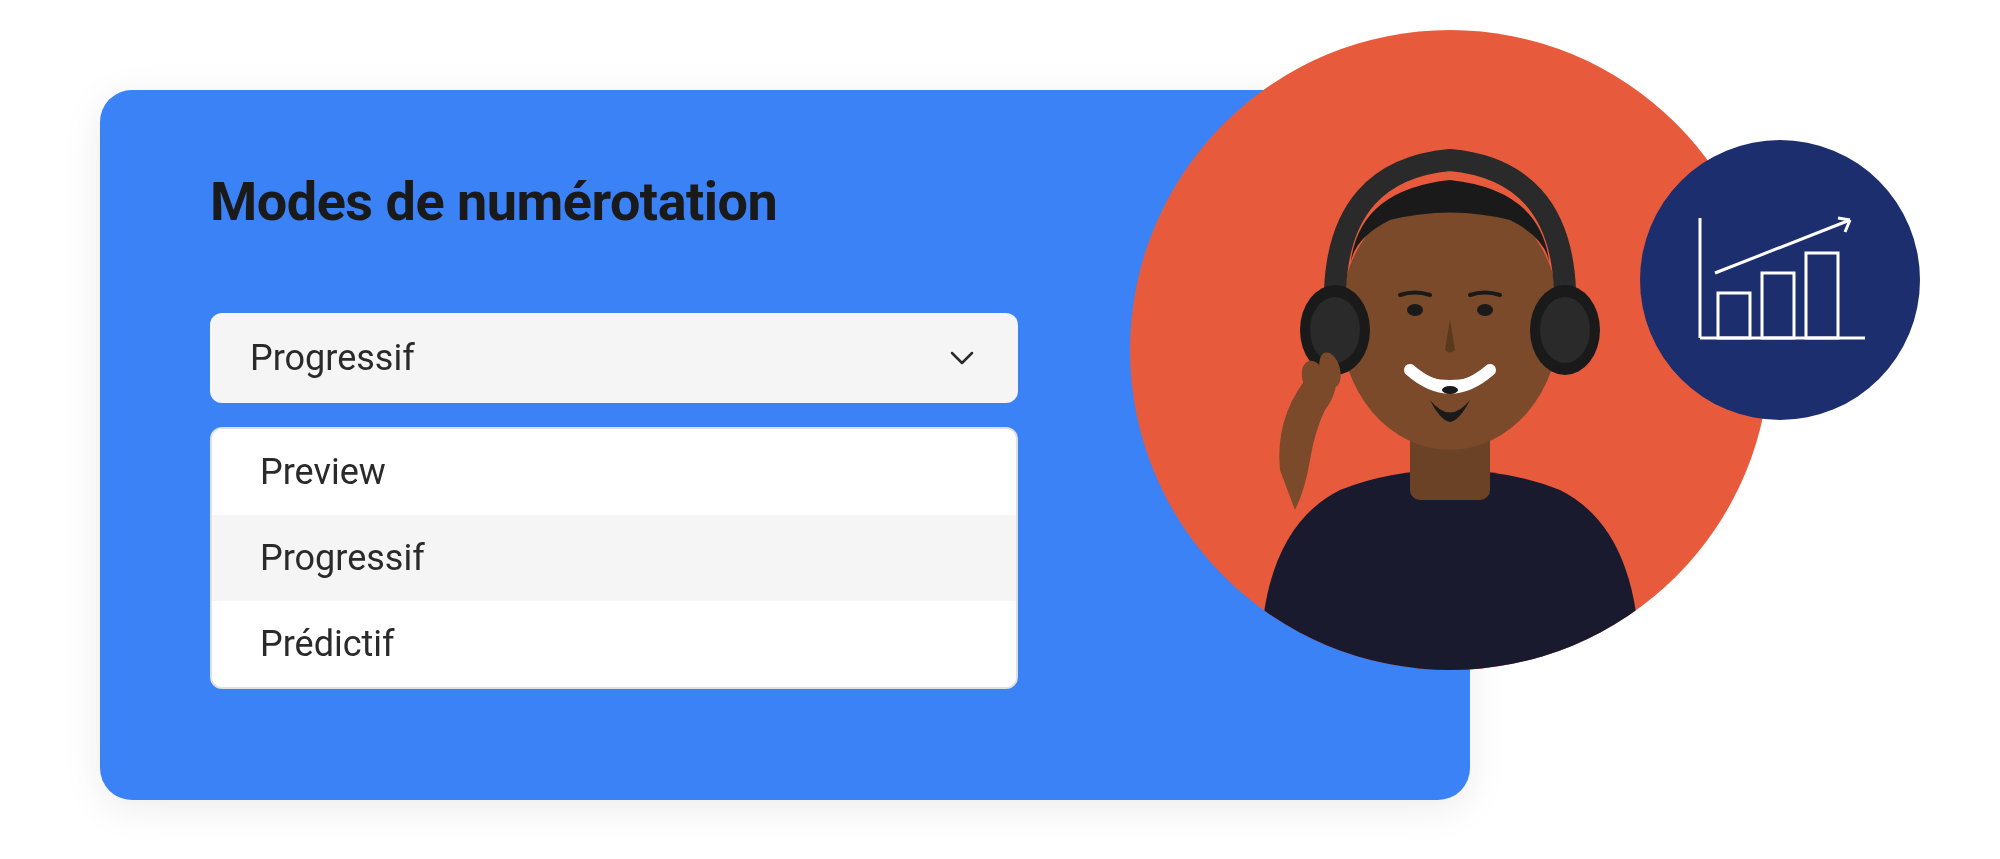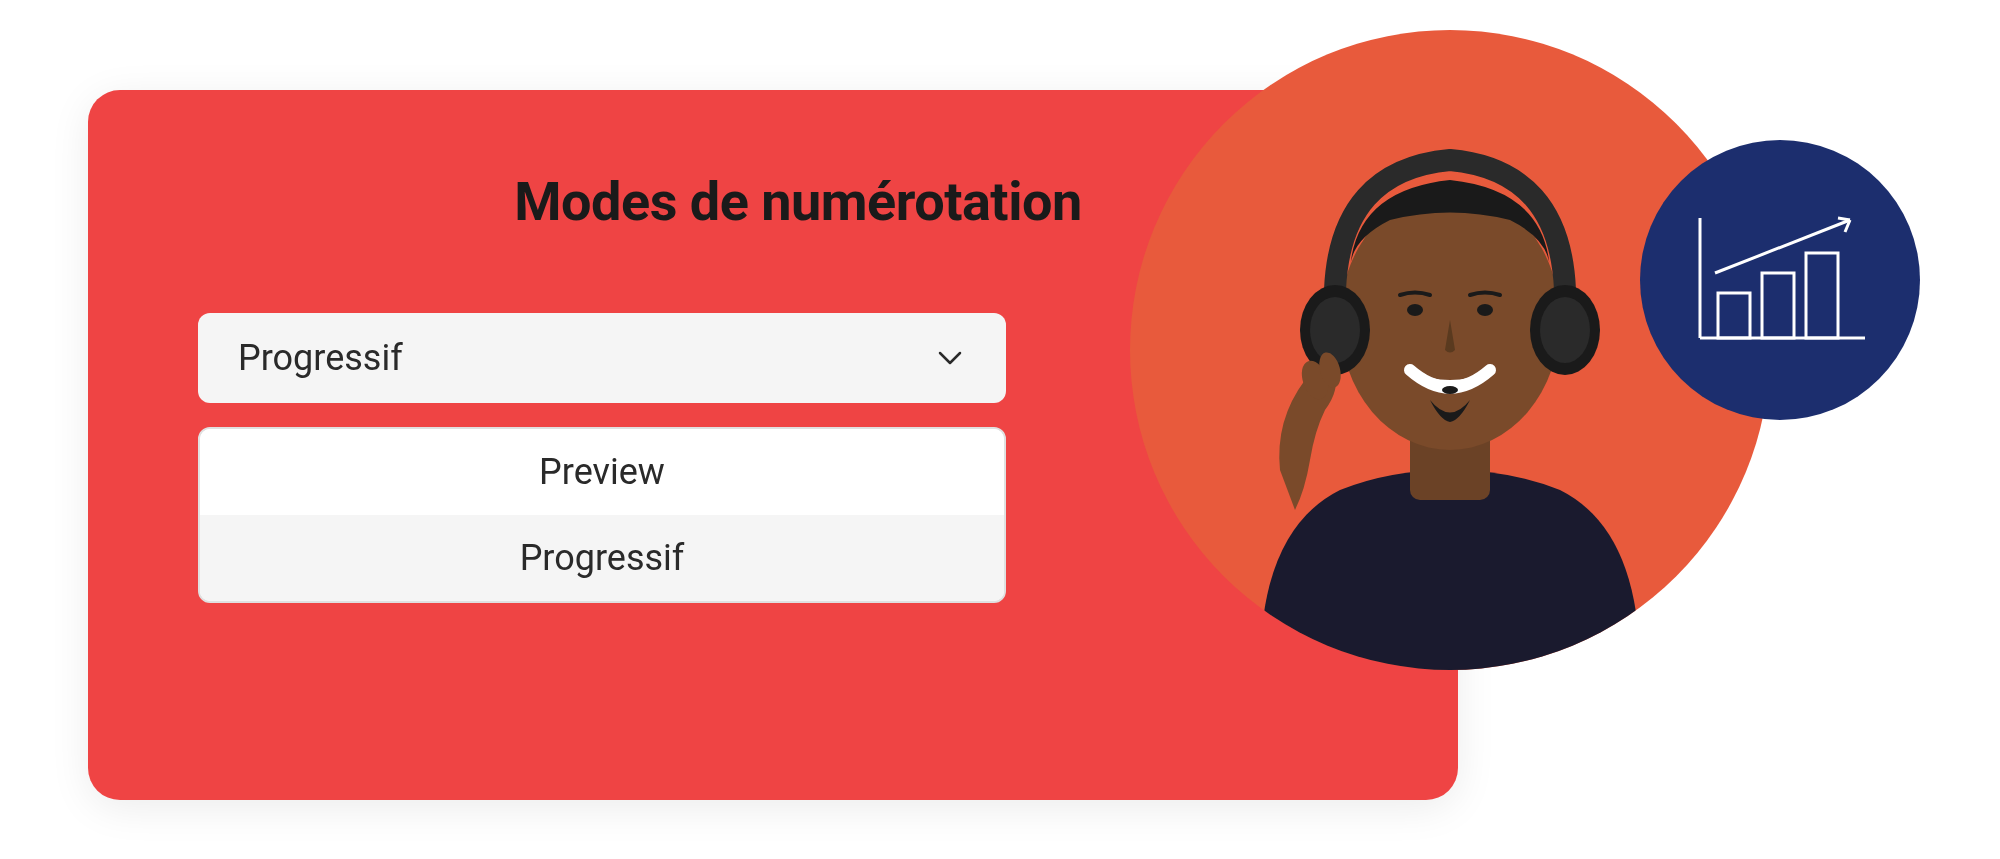--- a/index.html
+++ b/index.html
@@ -11,29 +11,28 @@
     body {
       font-family: -apple-system, BlinkMacSystemFont, 'Segoe UI', Roboto, sans-serif;
       background: #ffffff;
       width: 2000px;
       height: 859px;
       position: relative;
     }
     
     .card {
       position: absolute;
-      left: 88px;
+      left: 100px;
       top: 90px;
       width: 1370px;
       height: 710px;
-      background: #ef4444;
+      background: #3b82f6;
       border-radius: 32px;
       box-shadow: 0 8px 40px rgba(0, 0, 0, 0.08);
       padding: 80px 60px 60px 110px;
-      text-align: center;
     }
     
     .heading {
       font-size: 54px;
       font-weight: 700;
       color: #1a1a1a;
       letter-spacing: -0.5px;
       margin-bottom: 80px;
     }
     
@@ -76,21 +75,21 @@
     .dropdown-list {
       width: 100%;
       border: 2px solid #e0e0e0;
       border-radius: 12px;
       overflow: hidden;
       background: #ffffff;
     }
     
     .dropdown-option {
       width: 100%;
-      padding: 22px 28px;
+      padding: 22px 48px;
       font-size: 36px;
       font-weight: 400;
       color: #2a2a2a;
       cursor: pointer;
       background: #ffffff;
     }
     
     .dropdown-option.highlighted {
       background: #f5f5f5;
     }
@@ -157,20 +156,21 @@
       <span class="chevron">
         <svg viewBox="0 0 24 14" fill="none">
           <path d="M2 2 L12 12 L22 2" stroke="#2a2a2a" stroke-width="2.5" stroke-linecap="round" stroke-linejoin="round"></path>
         </svg>
       </span>
     </div>
 
     <div class="dropdown-list">
       <div class="dropdown-option">Preview</div>
       <div class="dropdown-option highlighted">Progressif</div>
+      <div class="dropdown-option">Prédictif</div>
     </div>
   </div>
 </div>
 
 <div class="avatar-container">
   <div class="avatar-circle">
     <div class="avatar-person">
       <svg class="person-svg" viewBox="0 0 580 580">
 
         <path d="M 100 580 Q 100 440 180 400 Q 230 380 290 380 Q 350 380 400 400 Q 480 440 480 580 Z" fill="#1a1a2e"></path>

